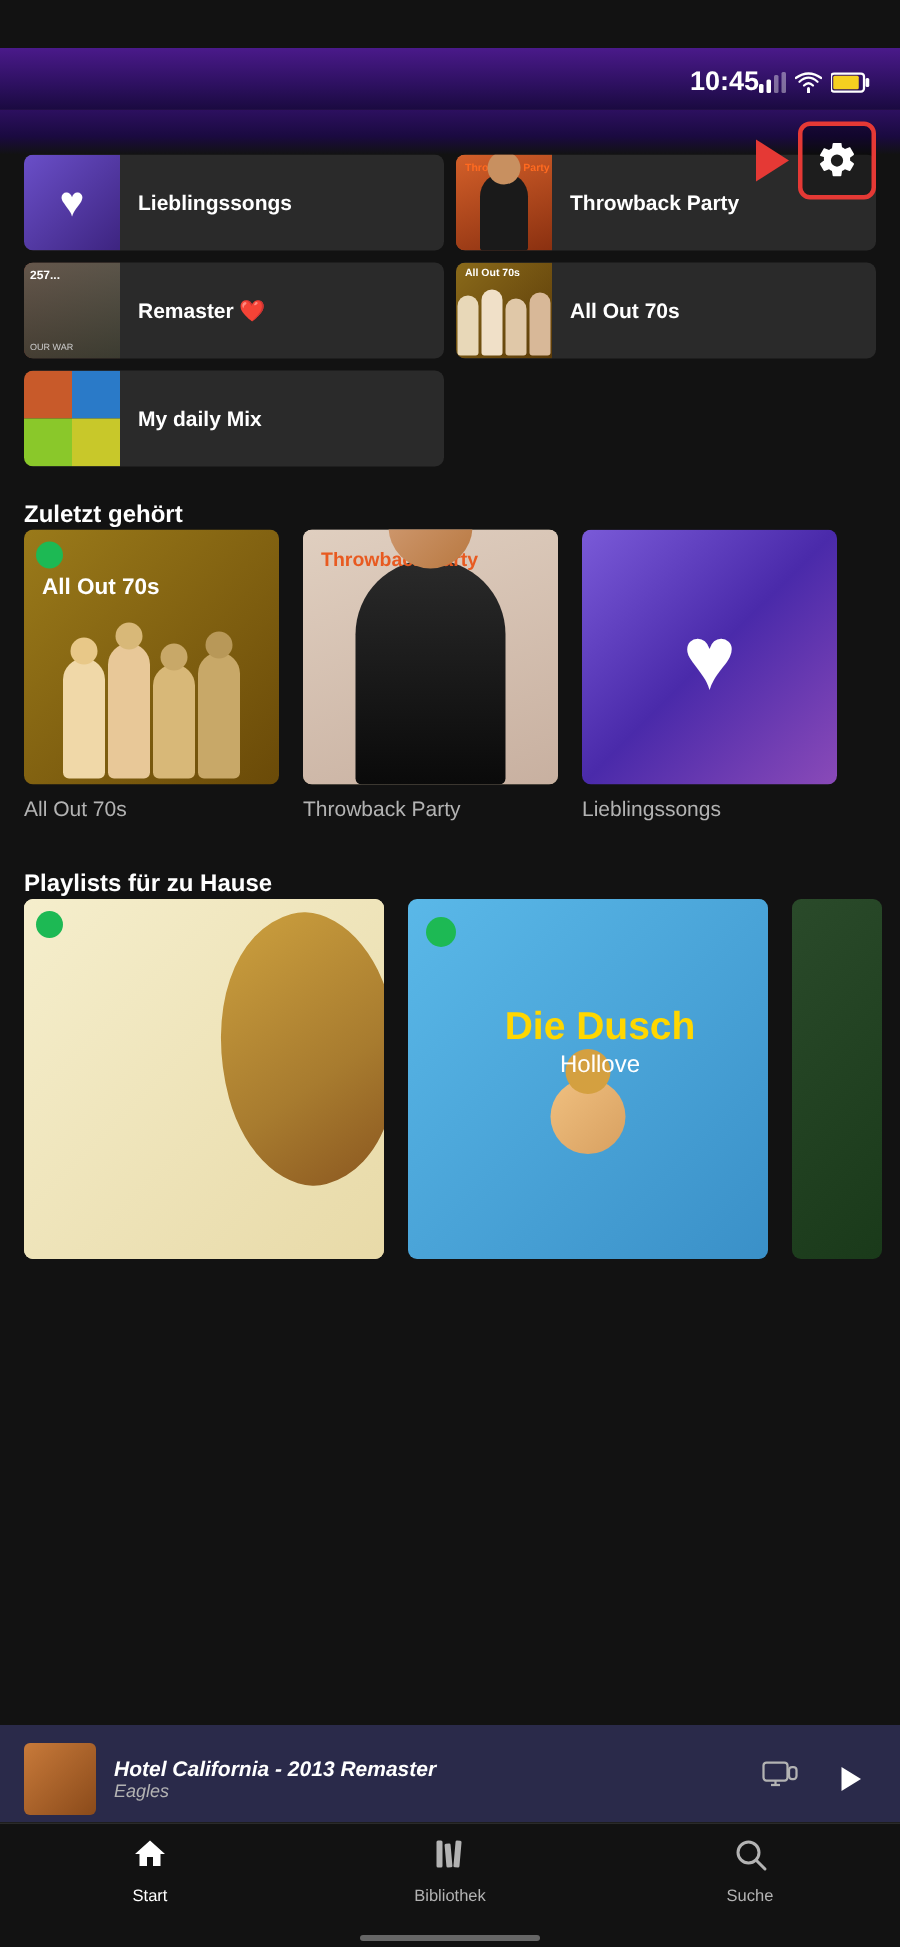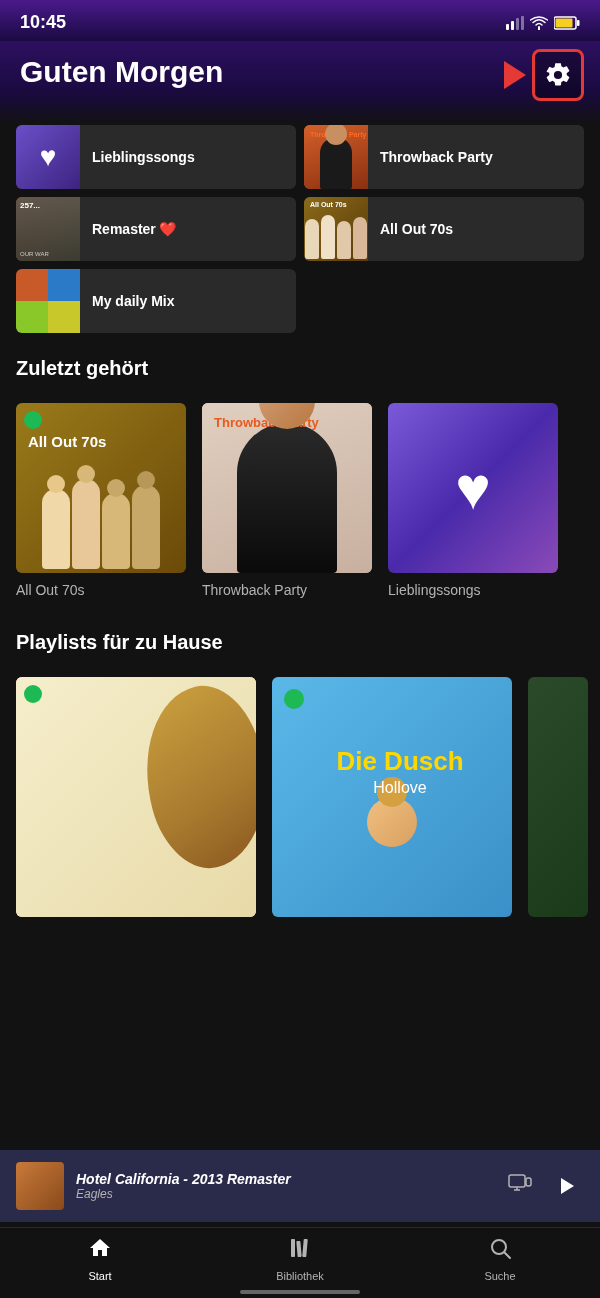--- a/index.html
+++ b/index.html
@@ -12,22 +12,23 @@
       font-family: -apple-system, 'Helvetica Neue', Arial, sans-serif;
       color: #fff;
       overflow-x: hidden;
     }
 
     
     .status-bar {
       background: linear-gradient(180deg, #4a1a8a 0%, #2d1060 60%, #1a0a40 100%);
       padding: 12px 20px 8px;
       display: flex;
-      justify-content: space-between;
-      align-items: center;
+      justify-content: flex-end;
+      align-items: center;
+      margin-top: 32px;
     }
     .status-time {
       font-size: 18px;
       font-weight: 600;
       color: #fff;
     }
     .status-icons {
       display: flex;
       align-items: center;
       gap: 6px;
@@ -157,24 +158,24 @@
       height: 100%;
       display: flex;
       align-items: center;
       justify-content: flex-end;
       flex-direction: column;
       gap: 2px;
     }
 
     
     .section-header {
-      font-size: 20px;
+      font-size: 16px;
       font-weight: 700;
       color: #fff;
-      padding: 24px 16px 23px;
+      padding: 24px 16px 0;
     }
 
     
     .horizontal-scroll {
       display: flex;
       gap: 16px;
       padding: 0 16px;
       overflow-x: auto;
       scrollbar-width: none;
     }
@@ -387,21 +388,21 @@
       display: flex;
       align-items: center;
       justify-content: center;
       color: #fff;
       font-size: 20px;
     }
 
     
     .tab-bar {
       position: fixed;
-      bottom: 0;
+      bottom: 12px;
       left: 0;
       width: 600px;
       background: #121212;
       border-top: 1px solid #2a2a2a;
       display: flex;
       align-items: center;
       justify-content: space-around;
       padding: 8px 0 16px;
     }
     .tab-item {
@@ -492,21 +493,20 @@
 
     <div class="settings-container">
       <div class="arrow-right"></div>
       <div class="settings-btn">
         <svg class="gear-svg" viewBox="0 0 24 24" fill="white">
           <path d="M12 15.5A3.5 3.5 0 018.5 12 3.5 3.5 0 0112 8.5a3.5 3.5 0 013.5 3.5 3.5 3.5 0 01-3.5 3.5m7.43-2.92c.04-.33.07-.68.07-1.08s-.03-.75-.07-1.08l2.11-1.63c.19-.15.24-.42.12-.64l-2-3.46c-.12-.22-.39-.3-.61-.22l-2.49 1c-.52-.4-1.08-.73-1.69-.98l-.38-2.65C14.46 2.18 14.25 2 14 2h-4c-.25 0-.46.18-.49.42l-.38 2.65c-.61.25-1.17.58-1.69.98l-2.49-1c-.23-.09-.49 0-.61.22l-2 3.46c-.13.22-.07.49.12.64L4.57 10c-.04.34-.07.67-.07 1s.03.65.07.98l-2.11 1.66c-.19.15-.25.42-.12.64l2 3.46c.12.22.39.3.61.22l2.49-1.01c.52.4 1.08.73 1.69.98l.38 2.65c.03.24.24.42.49.42h4c.25 0 .46-.18.49-.42l.38-2.65c.61-.25 1.17-.58 1.69-.98l2.49 1.01c.22.08.49 0 .61-.22l2-3.46c.12-.22.07-.49-.12-.64l-2.11-1.66z"></path>
         </svg>
       </div>
     </div>
 
-    <h1 class="greeting">Guten Morgen</h1>
   </div>
 
   <div class="quick-grid">
 
     <div class="quick-item">
       <div class="quick-item-thumb">
         <div class="thumb-lieblingssongs">
           <span class="heart-icon-big">♥</span>
         </div>
       </div>

